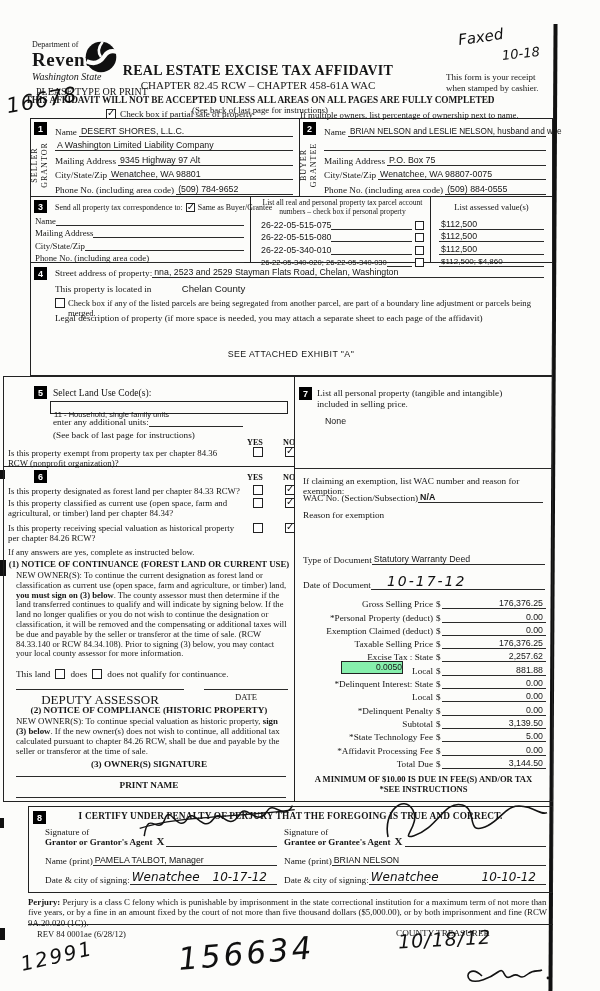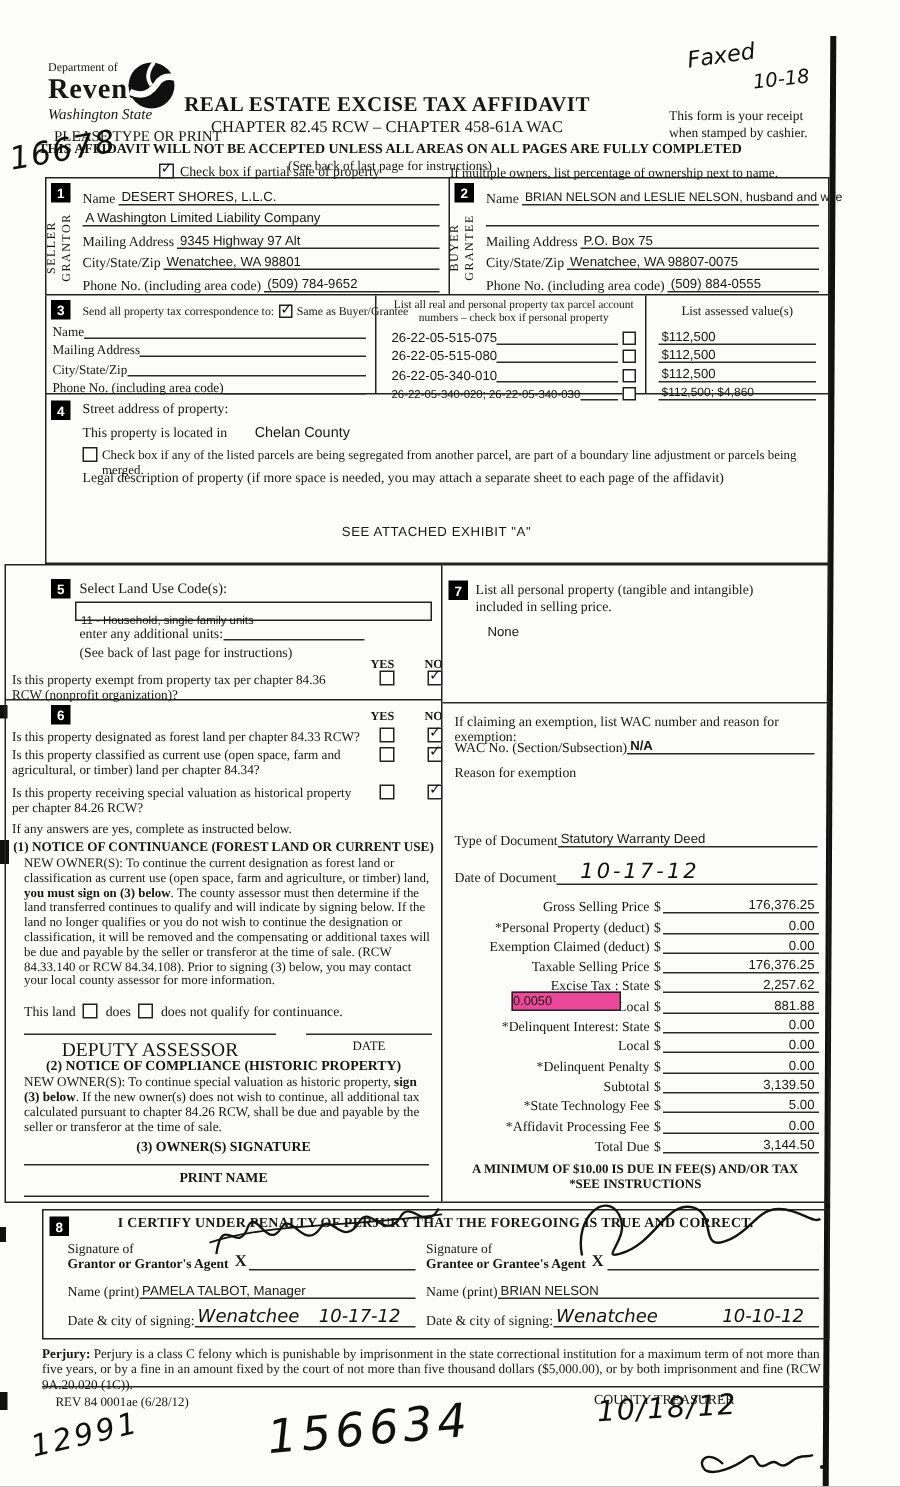--- a/index.html
+++ b/index.html
@@ -42,22 +42,22 @@
   .qcb-y{position:absolute;left:249px}
   .qcb-n{position:absolute;left:281px}
   .para{font-size:8.6px;line-height:9.8px;text-align:left}
   .h6{font-weight:bold;font-size:9.2px;text-align:center;position:absolute;left:0;right:0}
   .sline{position:absolute;border-bottom:1px solid #2a2a2a}
   .feerow{position:relative;display:flex;align-items:flex-end;height:13.3px}
   .feelabel{width:132px;text-align:right;font-size:9.2px;white-space:nowrap}
   .feed{margin:0 1px 0 3px;font-size:9.2px}
   .feeline{flex:1;border-bottom:1px solid #2a2a2a;text-align:right;
            font:8.8px "Liberation Sans",sans-serif;padding:0 3px 0 0}
-  .ratebox{position:absolute;left:40px;top:-1px;width:73px;height:13px;border:1px solid #222;
-           text-align:left;font:8.5px "Liberation Sans",sans-serif;background:#ec4899}
+  .ratebox{position:absolute;left:40px;top:-1px;width:62px;height:13px;border:1px solid #222;
+           text-align:right;font:8.5px "Liberation Sans",sans-serif;background:#86efac}
   
   .half{position:absolute;top:16px}
   .sigrow{display:flex;align-items:flex-end;height:24px}
   .siglbl{font-size:9px;line-height:10px;white-space:nowrap}
   .sigx{font:bold 11px "Liberation Serif",serif;margin:0 2px 0 4px}
   .nrow{display:flex;align-items:flex-end;height:15px;font-size:9.2px;margin-top:4px}
   .art{position:absolute;background:#111}
 </style>
 </head>
 <body>
@@ -224,24 +224,25 @@
       <div class="s3row">
           <span class="fl" style="text-align:left"><span class="val" style="font-size:8px">$112,500; $4,860</span></span>
         </div>
     </div>
   </div>
 
   <div class="abs" style="left:30px;top:263px;width:523px;height:113px;border:1px solid #222;border-top:none">
     <div class="badge" style="left:3px;top:4px">4</div>
     <div class="abs" style="left:24px;top:4px;right:8px;display:flex;align-items:flex-end;font-size:9.2px">
       <span class="lab">Street address of property:</span>
+      <span class="fl"><span class="val">nna, 2523 and 2529 Stayman Flats Road, Chelan, Washington</span></span>
     </div>
     <div class="abs" style="left:24px;top:20px;font-size:9.2px">
       <span>This property is located in</span>
-      <span class="val" style="margin-left:16px;font-size:9.6px">Chelan County</span>
+      <span class="val" style="margin-left:28px;font-size:9.6px">Chelan County</span>
     </div>
     <div class="abs" style="left:24px;top:35px;right:8px;display:flex;align-items:flex-start;gap:3px">
       <span class="cb"></span>
       <span style="font-size:8.6px">Check box if any of the listed parcels are being segregated from another parcel, are part of a boundary line adjustment or parcels being merged.</span>
     </div>
     <div class="abs" style="left:24px;top:50px;font-size:9.2px">Legal description of property (if more space is needed, you may attach a separate sheet to each page of the affidavit)</div>
     <div class="abs ctr val" style="left:0;top:86px;width:520px;letter-spacing:.4px">SEE ATTACHED EXHIBIT "A"</div>
   </div>
 
   <div class="abs" style="left:3px;top:376px;width:292px;height:426px;border:1px solid #222">

